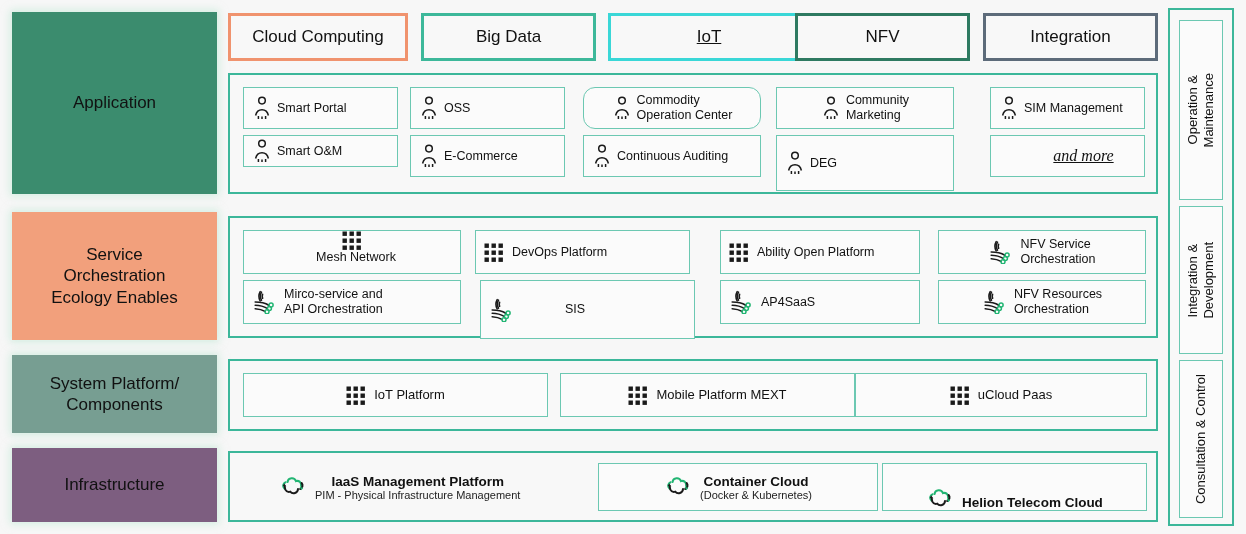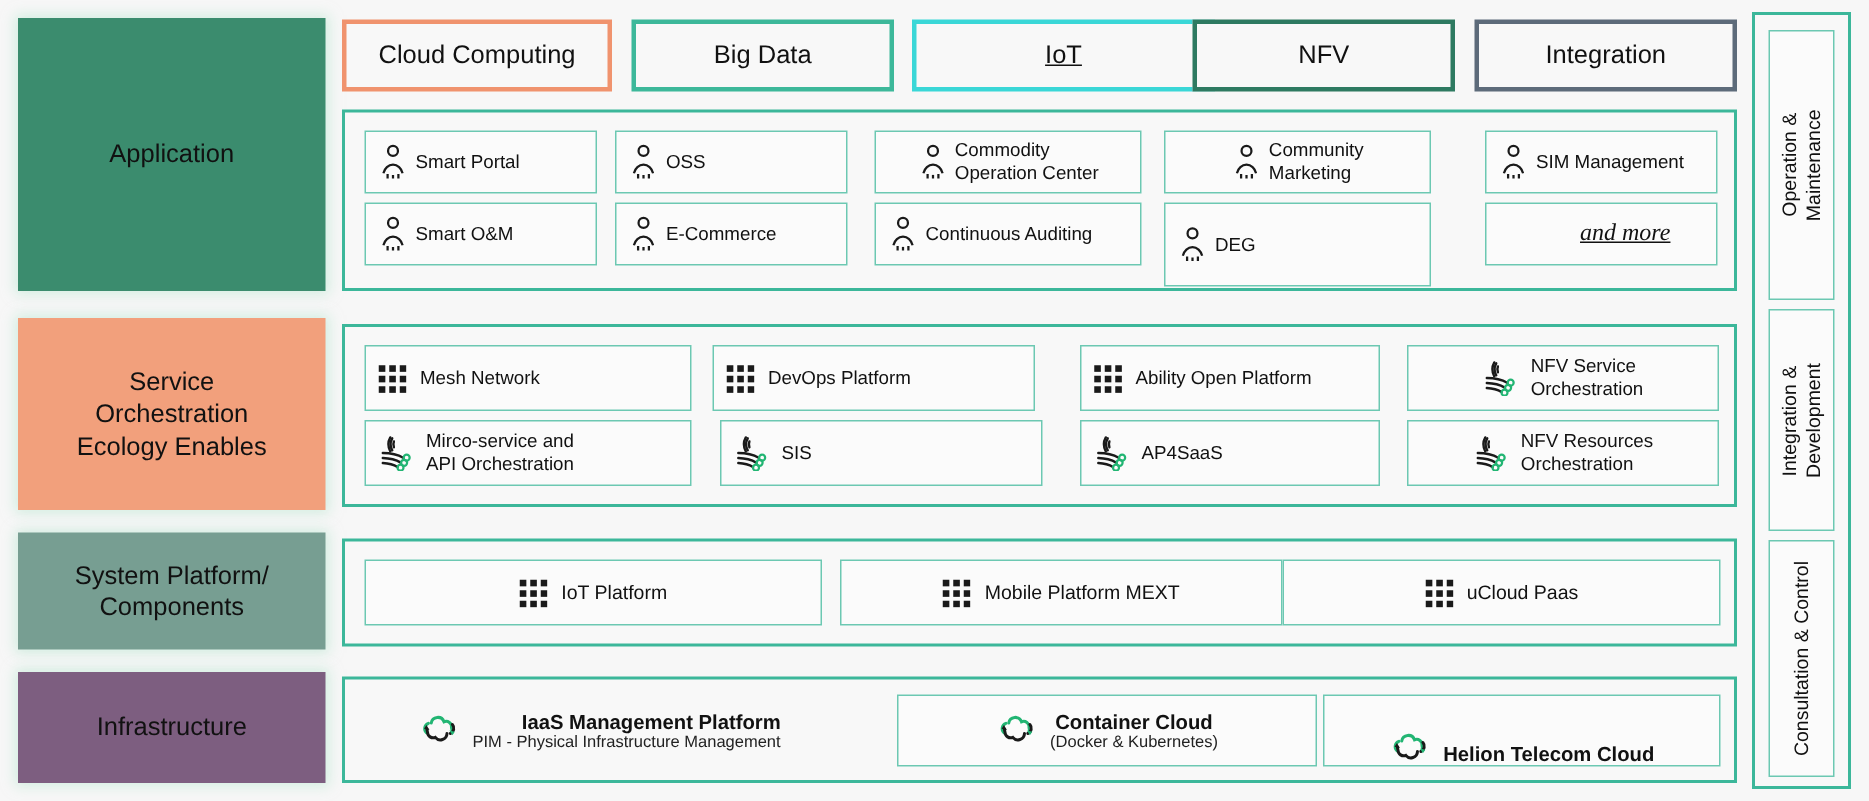--- a/index.html
+++ b/index.html
@@ -147,21 +147,21 @@
       <circle cx="10" cy="4.6" r="3.3" fill="none" stroke="#1a1a1a" stroke-width="1.5"></circle>
       <path d="M3.6 19.5 A6.6 7.6 0 0 1 16.4 19.5" fill="none" stroke="#1a1a1a" stroke-width="1.5"></path>
       <line x1="6.4" y1="20" x2="6.4" y2="23" stroke="#1a1a1a" stroke-width="1.5"></line>
       <line x1="10" y1="20.6" x2="10" y2="23" stroke="#1a1a1a" stroke-width="1.5"></line>
       <line x1="13.6" y1="20" x2="13.6" y2="23" stroke="#1a1a1a" stroke-width="1.5"></line>
     </svg>
           <span class="txt">
             <div>OSS</div>
           </span>
         </div>
-        <div class="abs cell center" style="left:353px; top:12px; width:178px; height:42px;">
+        <div class="abs cell center" style="left:353px; top:12px; width:178px; height:42px;border-radius:12px;">
           <svg class="ico ico-person" viewBox="0 0 20 24">
       <circle cx="10" cy="4.6" r="3.3" fill="none" stroke="#1a1a1a" stroke-width="1.5"></circle>
       <path d="M3.6 19.5 A6.6 7.6 0 0 1 16.4 19.5" fill="none" stroke="#1a1a1a" stroke-width="1.5"></path>
       <line x1="6.4" y1="20" x2="6.4" y2="23" stroke="#1a1a1a" stroke-width="1.5"></line>
       <line x1="10" y1="20.6" x2="10" y2="23" stroke="#1a1a1a" stroke-width="1.5"></line>
       <line x1="13.6" y1="20" x2="13.6" y2="23" stroke="#1a1a1a" stroke-width="1.5"></line>
     </svg>
           <span class="txt">
             <div>Commodity</div>
             <div>Operation Center</div>
@@ -185,21 +185,21 @@
       <circle cx="10" cy="4.6" r="3.3" fill="none" stroke="#1a1a1a" stroke-width="1.5"></circle>
       <path d="M3.6 19.5 A6.6 7.6 0 0 1 16.4 19.5" fill="none" stroke="#1a1a1a" stroke-width="1.5"></path>
       <line x1="6.4" y1="20" x2="6.4" y2="23" stroke="#1a1a1a" stroke-width="1.5"></line>
       <line x1="10" y1="20.6" x2="10" y2="23" stroke="#1a1a1a" stroke-width="1.5"></line>
       <line x1="13.6" y1="20" x2="13.6" y2="23" stroke="#1a1a1a" stroke-width="1.5"></line>
     </svg>
           <span class="txt">
             <div>SIM Management</div>
           </span>
         </div>
-        <div class="abs cell lead" style="left:13px; top:60px; width:155px; height:42px;">
+        <div class="abs cell lead" style="left:13px; top:60px; width:155px; height:32px;">
           <svg class="ico ico-person" viewBox="0 0 20 24">
       <circle cx="10" cy="4.6" r="3.3" fill="none" stroke="#1a1a1a" stroke-width="1.5"></circle>
       <path d="M3.6 19.5 A6.6 7.6 0 0 1 16.4 19.5" fill="none" stroke="#1a1a1a" stroke-width="1.5"></path>
       <line x1="6.4" y1="20" x2="6.4" y2="23" stroke="#1a1a1a" stroke-width="1.5"></line>
       <line x1="10" y1="20.6" x2="10" y2="23" stroke="#1a1a1a" stroke-width="1.5"></line>
       <line x1="13.6" y1="20" x2="13.6" y2="23" stroke="#1a1a1a" stroke-width="1.5"></line>
     </svg>
           <span class="txt">
             <div>Smart O&amp;M</div>
           </span>
@@ -241,21 +241,21 @@
           </span>
         </div>
         <div class="abs cell center" style="left:760px; top:60px; width:155px; height:42px;">
           <span class="italic-more">and more</span>
         </div>
       </div>
   </div>
 
   <div class="abs outer-panel" style="left:228px; top:216px; width:930px; height:122px;">
     <div id="svc-grid" class="abs" style="left:0; top:0; width:100%; height:100%;">
-        <div class="abs cell lead" style="left:13px; top:12px; width:218px; height:44px;">
+        <div class="abs cell lead" style="left:13px; top:12px; width:218px; height:44px;flex-direction:column;">
       <svg class="ico ico-grid" viewBox="-0.5 -0.5 19 19">
             <rect x="0" y="0" width="4.4" height="4.4" fill="#1a1a1a"></rect>
             <rect x="7" y="0" width="4.4" height="4.4" fill="#1a1a1a"></rect>
             <rect x="14" y="0" width="4.4" height="4.4" fill="#1a1a1a"></rect>
             <rect x="0" y="7" width="4.4" height="4.4" fill="#1a1a1a"></rect>
             <rect x="7" y="7" width="4.4" height="4.4" fill="#1a1a1a"></rect>
             <rect x="14" y="7" width="4.4" height="4.4" fill="#1a1a1a"></rect>
             <rect x="0" y="14" width="4.4" height="4.4" fill="#1a1a1a"></rect>
             <rect x="7" y="14" width="4.4" height="4.4" fill="#1a1a1a"></rect>
             <rect x="14" y="14" width="4.4" height="4.4" fill="#1a1a1a"></rect>
@@ -323,21 +323,21 @@
       <path d="M3.2 18.7 C 6.6 18.9 10.6 19.9 13.0 21.4" fill="none" stroke="#1a1a1a" stroke-width="1.6" stroke-linecap="round"></path>
       <circle cx="19.1" cy="15.1" r="2.0" fill="none" stroke="#22b573" stroke-width="1.5"></circle>
       <circle cx="17.4" cy="18.5" r="2.0" fill="none" stroke="#22b573" stroke-width="1.5"></circle>
       <circle cx="15.0" cy="21.8" r="2.0" fill="none" stroke="#22b573" stroke-width="1.5"></circle>
     </svg>
       <span class="txt">
             <div>Mirco-service and</div>
             <div>API Orchestration</div>
           </span>
     </div>
-        <div class="abs cell lead" style="left:250px; top:62px; width:215px; height:44px;">
+        <div class="abs cell lead" style="left:250px; top:62px; width:215px; height:59px;gap:44px;">
       <svg class="ico ico-swirl" viewBox="0 0 26 24">
       <path d="M9.5 2.2 A8 8 0 0 0 9.5 10.2" fill="none" stroke="#1a1a1a" stroke-width="1.6" stroke-linecap="round"></path>
       <path d="M10.6 4.3 A5.2 5.2 0 0 0 10.6 8.2" fill="none" stroke="#1a1a1a" stroke-width="1.6" stroke-linecap="round"></path>
       <path d="M8.2 1.6 A9.6 9.6 0 0 0 8.2 10.9" fill="none" stroke="#1a1a1a" stroke-width="1.6" stroke-linecap="round"></path>
       <path d="M3.2 12.0 C 7.5 12.0 13.5 13.2 16.8 15.2" fill="none" stroke="#1a1a1a" stroke-width="1.6" stroke-linecap="round"></path>
       <path d="M3.2 15.3 C 7.2 15.4 12.2 16.6 15.2 18.4" fill="none" stroke="#1a1a1a" stroke-width="1.6" stroke-linecap="round"></path>
       <path d="M3.2 18.7 C 6.6 18.9 10.6 19.9 13.0 21.4" fill="none" stroke="#1a1a1a" stroke-width="1.6" stroke-linecap="round"></path>
       <circle cx="19.1" cy="15.1" r="2.0" fill="none" stroke="#22b573" stroke-width="1.5"></circle>
       <circle cx="17.4" cy="18.5" r="2.0" fill="none" stroke="#22b573" stroke-width="1.5"></circle>
       <circle cx="15.0" cy="21.8" r="2.0" fill="none" stroke="#22b573" stroke-width="1.5"></circle>
@@ -434,21 +434,21 @@
         <div class="abs" style="left:40px; top:10px; width:330px; height:48px; border:1.3px solid transparent; background:transparent;
              display:flex; align-items:center; justify-content:flex-start; padding:0 8px;">
       <svg class="ico ico-cloud" viewBox="0 0 28 22">
       <path d="M8.5 6.0 A4.4 4.4 0 0 1 17.0 5.2 A3.6 3.6 0 0 1 22.0 9.0 L22.4 11.3" fill="none" stroke="#22b573" stroke-width="2" stroke-linecap="round"></path>
       <path d="M6.6 6.2 A3.8 3.8 0 0 0 5.4 12.6" fill="none" stroke="#22b573" stroke-width="2" stroke-linecap="round"></path>
       <path d="M19.0 13.0 A4.4 4.4 0 0 1 11.2 15.6 A3.8 3.8 0 0 1 6.0 12.2 L5.6 10.1" fill="none" stroke="#1a1a1a" stroke-width="2" stroke-linecap="round"></path>
       <path d="M21.2 13.0 A3.8 3.8 0 0 0 22.6 7.0" fill="none" stroke="#1a1a1a" stroke-width="2" stroke-linecap="round"></path>
       <polygon points="24.2,11.8 20.6,11.0 22.6,14.2" fill="#22b573"></polygon>
       <polygon points="3.7,9.8 7.3,10.6 5.3,7.4" fill="#1a1a1a"></polygon>
     </svg>
-      <div style="text-align:right;">
+      <div style="text-align:center;">
         <div class="infra-title">IaaS Management Platform</div>
         <div class="infra-sub">PIM - Physical Infrastructure Management</div>
       </div>
     </div>
         <div class="abs" style="left:368px; top:10px; width:280px; height:48px; border:1.3px solid #6cc8b2; background:#fbfbfb;
              display:flex; align-items:center; justify-content:center; padding:0 8px;">
       <svg class="ico ico-cloud" viewBox="0 0 28 22">
       <path d="M8.5 6.0 A4.4 4.4 0 0 1 17.0 5.2 A3.6 3.6 0 0 1 22.0 9.0 L22.4 11.3" fill="none" stroke="#22b573" stroke-width="2" stroke-linecap="round"></path>
       <path d="M6.6 6.2 A3.8 3.8 0 0 0 5.4 12.6" fill="none" stroke="#22b573" stroke-width="2" stroke-linecap="round"></path>
       <path d="M19.0 13.0 A4.4 4.4 0 0 1 11.2 15.6 A3.8 3.8 0 0 1 6.0 12.2 L5.6 10.1" fill="none" stroke="#1a1a1a" stroke-width="2" stroke-linecap="round"></path>

